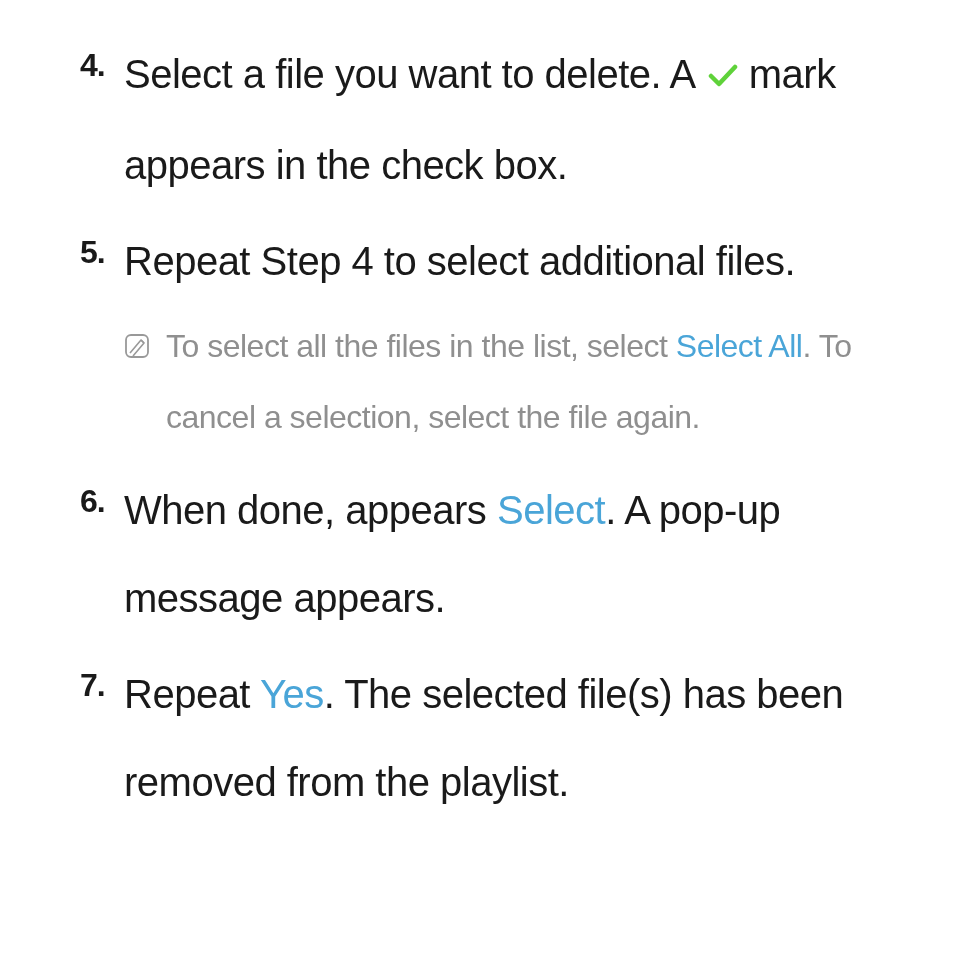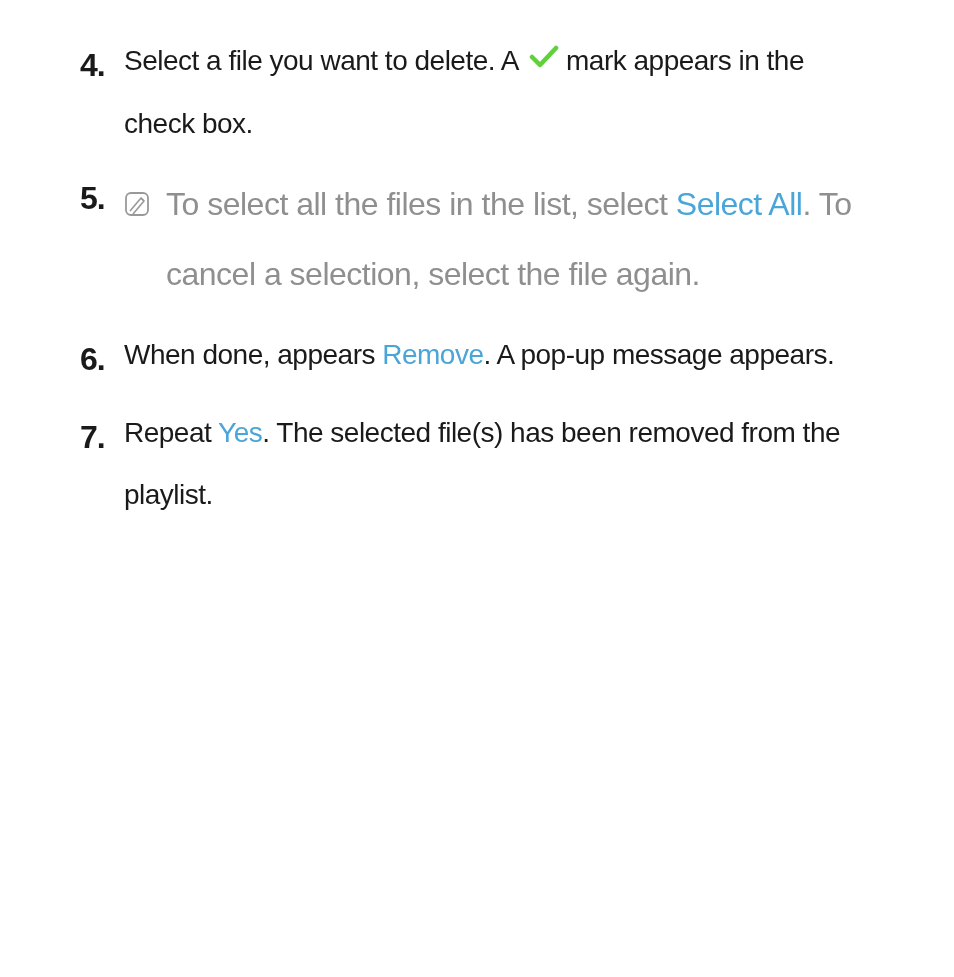--- a/index.html
+++ b/index.html
@@ -23,21 +23,21 @@
     }
     .step-number {
       font-weight: bold;
       font-size: 32px;
       color: #1a1a1a;
       min-width: 44px;
       line-height: 2.2;
       letter-spacing: -1px;
     }
     .step-content {
-      font-size: 28px;
+      font-size: 40px;
       color: #1a1a1a;
       line-height: 2.2;
       letter-spacing: -0.5px;
     }
     .check-icon {
       display: inline-block;
       vertical-align: middle;
       margin-left: 4px;
       position: relative;
       top: -2px;
@@ -73,39 +73,40 @@
     <span class="step-content">
       <span>Select a file you want to delete. A </span><span class="check-icon"><svg width="30" height="26" viewBox="0 0 30 26">
             <path d="M 3 13 L 11 21 L 27 4" stroke="#5fd23a" stroke-width="4.5" fill="none" stroke-linecap="round" stroke-linejoin="round"></path>
           </svg></span><span> mark appears in the check box.</span>
     </span>
   </li>
 
   <li class="step-item">
     <span class="step-number">5.</span>
     <div>
+      <span class="step-content">Repeat Step 4 to select additional files.</span>
       <div class="note-block">
         <span class="note-icon">
           <svg width="26" height="26" viewBox="0 0 26 26">
             <rect x="2" y="2" width="22" height="22" rx="5" ry="5" fill="none" stroke="#999" stroke-width="1.8"></rect>
             <path d="M 6 20 L 17 7 L 20 10 L 9 23" fill="none" stroke="#999" stroke-width="1.6" stroke-linejoin="round"></path>
             <line x1="17" y1="7" x2="20" y2="10" stroke="#999" stroke-width="1.6"></line>
           </svg>
         </span>
         <span class="note-text">
           <span>To select all the files in the list, select </span><span class="blue-text">Select All</span><span>. To cancel a selection, select the file again.</span>
         </span>
       </div>
     </div>
   </li>
 
   <li class="step-item">
     <span class="step-number">6.</span>
     <span class="step-content">
-      <span>When done, appears </span><span class="blue-text">Remove</span><span>. A pop-up message appears.</span>
+      <span>When done, appears </span><span class="blue-text">Select</span><span>. A pop-up message appears.</span>
     </span>
   </li>
 
   <li class="step-item">
     <span class="step-number">7.</span>
     <span class="step-content">
       <span>Repeat </span><span class="blue-text">Yes</span><span>. The selected file(s) has been removed from the playlist.</span>
     </span>
   </li>
 

